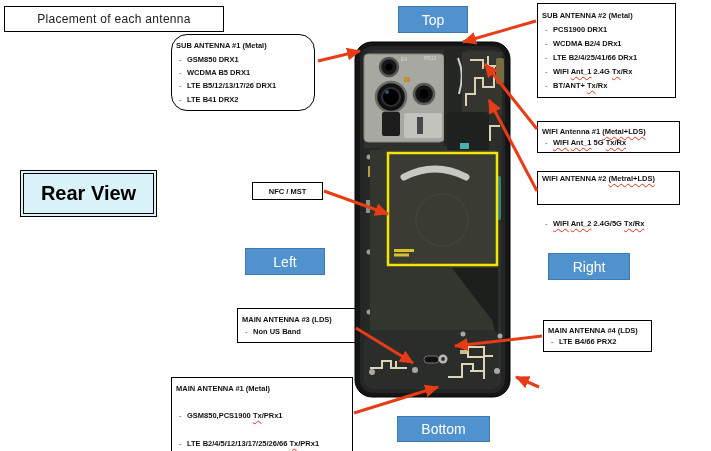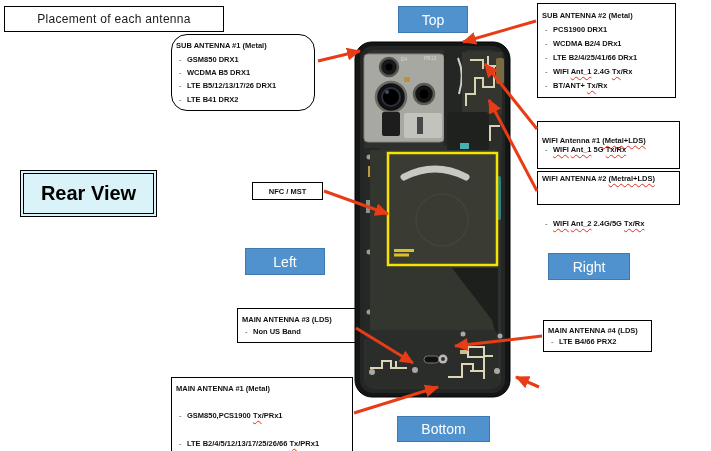--- a/index.html
+++ b/index.html
@@ -62,21 +62,21 @@
 
   <div class="callout" style="left:537px;top:3px;width:139px;height:95px;">
     <div class="hdr"><span>SUB ANTENNA #2 (Metal)</span></div>
     <div class="item" data-bullet="-"><span>PCS1900 DRX1</span></div>
     <div class="item" data-bullet="-"><span>WCDMA B2/4 DRx1</span></div>
     <div class="item" data-bullet="-"><span>LTE B2/4/25/41/66 DRx1</span></div>
     <div class="item" data-bullet="-"><span>WIFI </span><span class="sq">Ant_1</span><span> 2.4G </span><span class="sq">Tx</span><span>/Rx</span></div>
     <div class="item" data-bullet="-"><span>BT/ANT+ </span><span class="sq">Tx</span><span>/Rx</span></div>
   </div>
 
-  <div class="callout" style="left:537px;top:121px;width:143px;height:48px;justify-content:center;">
+  <div class="callout" style="left:537px;top:121px;width:143px;height:32px;">
     <div class="hdr"><span>WIFI Antenna #1 </span><span class="sq">(Metal+LDS)</span></div>
     <div class="item" data-bullet="-"><span class="sq">WIFI</span><span> </span><span class="sq">Ant_1</span><span> 5G </span><span class="sq">Tx/Rx</span></div>
   </div>
 
   <div class="callout" style="left:537px;top:171px;width:143px;height:34px;gap:36px;">
     <div class="hdr"><span>WIFI ANTENNA #2 </span><span class="sq">(Metral+LDS)</span></div>
     <div class="item" data-bullet="-"><span class="sq">WIFI</span><span> </span><span class="sq">Ant_2</span><span> 2.4G/5G </span><span class="sq">Tx/Rx</span></div>
   </div>
 
   <div class="callout center" style="left:252px;top:182px;width:71px;height:18px;">

